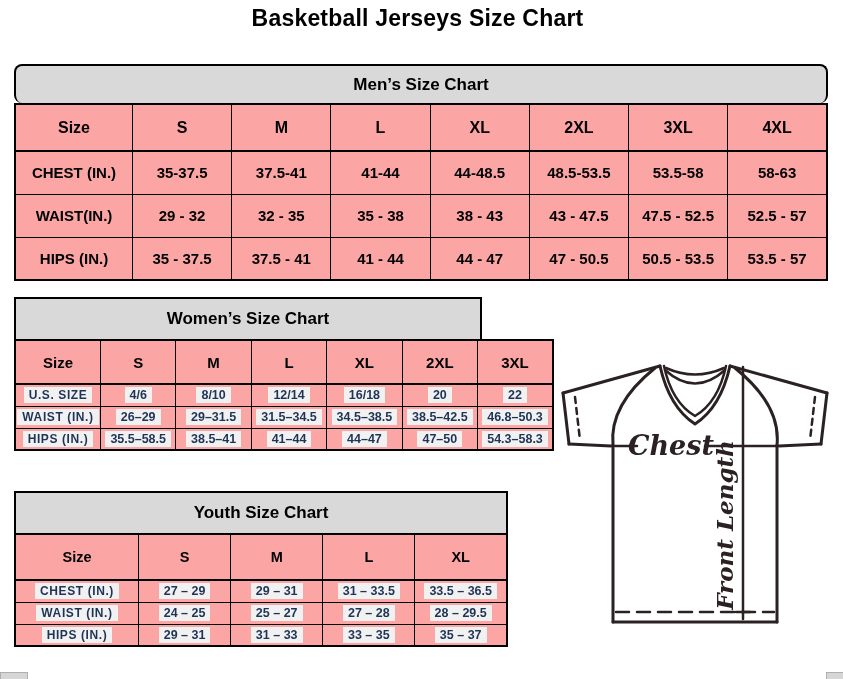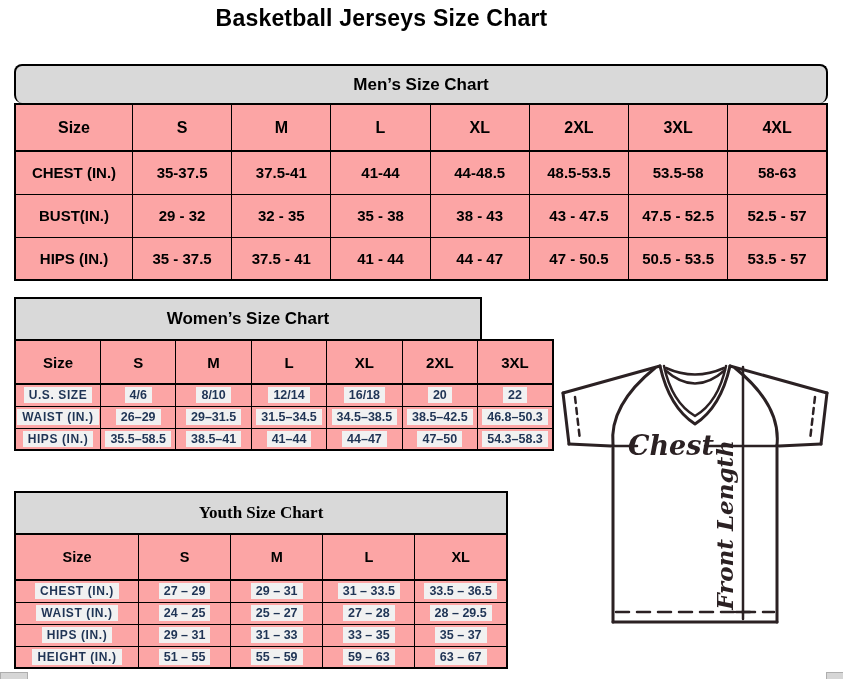--- a/index.html
+++ b/index.html
@@ -1,19 +1,19 @@
 <!DOCTYPE html>
 <html><head>
 <meta charset="utf-8">
 <style>
   html,body{margin:0;padding:0;background:#fff;}
   body{width:843px;height:679px;position:relative;overflow:hidden;
        font-family:"Liberation Sans",sans-serif;-webkit-font-smoothing:antialiased;}
 
-  .page-title{position:absolute;top:5px;left:0;width:763px;text-align:center;
+  .page-title{position:absolute;top:5px;left:0;width:763px;text-align:center;padding-left:36px;
 .             font-size:23px;}
   .page-title{font-size:23px;font-weight:bold;color:#000;letter-spacing:0.2px;}
 
   .card{position:absolute;left:14px;}
   .band{background:#d9d9d9;border:2px solid #000;border-bottom:0;
         text-align:center;font-weight:bold;font-size:17px;color:#000;}
   .band span{display:inline-block;}
 
   table{border-collapse:collapse;table-layout:fixed;background:#fca5a5;}
   table{border:2px solid #000;}
@@ -40,21 +40,21 @@
   #women-card{top:297px;width:468px;}
   #women-card .band{height:40px;line-height:40px;}
   .women{width:540px;}
   .women th:first-child{width:84px;}
   .women thead th{height:42px;font-size:15px;}
   .women tbody tr{height:22px;padding-left:20px;}
   .women tbody th{font-size:12px;}
   .women tbody td{font-size:12.5px;}
 
   #youth-card{top:491px;width:494px;}
-  #youth-card .band{height:40px;line-height:40px;font-family:Liberation Serif, serif;}
+  #youth-card .band{height:40px;line-height:40px;}
   .youth{width:494px;}
   .youth th:first-child{width:122px;}
   .youth thead th{height:44px;font-size:14.5px;}
   .youth tbody tr{height:22px;}
   .youth tbody th{font-size:12px;}
   .youth tbody td{font-size:12.5px;}
 
   
   #jersey{position:absolute;left:553px;top:353px;}
   #jersey text{font-family:"DejaVu Serif",serif;font-style:italic;font-weight:bold;
@@ -92,21 +92,21 @@
           <th class="rowlabel"><span class="v">CHEST (IN.)</span></th>
           <td><span class="v">35-37.5</span></td>
           <td><span class="v">37.5-41</span></td>
           <td><span class="v">41-44</span></td>
           <td><span class="v">44-48.5</span></td>
           <td><span class="v">48.5-53.5</span></td>
           <td><span class="v">53.5-58</span></td>
           <td><span class="v">58-63</span></td>
         </tr>
         <tr>
-          <th class="rowlabel"><span class="v">BUST(IN.)</span></th>
+          <th class="rowlabel"><span class="v">WAIST(IN.)</span></th>
           <td><span class="v">29 - 32</span></td>
           <td><span class="v">32 - 35</span></td>
           <td><span class="v">35 - 38</span></td>
           <td><span class="v">38 - 43</span></td>
           <td><span class="v">43 - 47.5</span></td>
           <td><span class="v">47.5 - 52.5</span></td>
           <td><span class="v">52.5 - 57</span></td>
         </tr>
         <tr>
           <th class="rowlabel"><span class="v">HIPS (IN.)</span></th>
@@ -199,27 +199,20 @@
           <td><span class="v">27 – 28</span></td>
           <td><span class="v">28 – 29.5</span></td>
         </tr>
         <tr>
           <th class="rowlabel"><span class="v">HIPS (IN.)</span></th>
           <td><span class="v">29 – 31</span></td>
           <td><span class="v">31 – 33</span></td>
           <td><span class="v">33 – 35</span></td>
           <td><span class="v">35 – 37</span></td>
         </tr>
-        <tr>
-          <th class="rowlabel"><span class="v">HEIGHT (IN.)</span></th>
-          <td><span class="v">51 – 55</span></td>
-          <td><span class="v">55 – 59</span></td>
-          <td><span class="v">59 – 63</span></td>
-          <td><span class="v">63 – 67</span></td>
-        </tr>
       </tbody>
     </table>
 </div>
 
 <svg id="jersey" width="288" height="316" viewBox="0 0 288 316">
   <g fill="none" stroke="#2b2123" stroke-width="3" stroke-linejoin="round" stroke-linecap="round">
 
     <path d="M107,13 L10,40"></path>
     <path d="M177,13 L274,40"></path>
 

